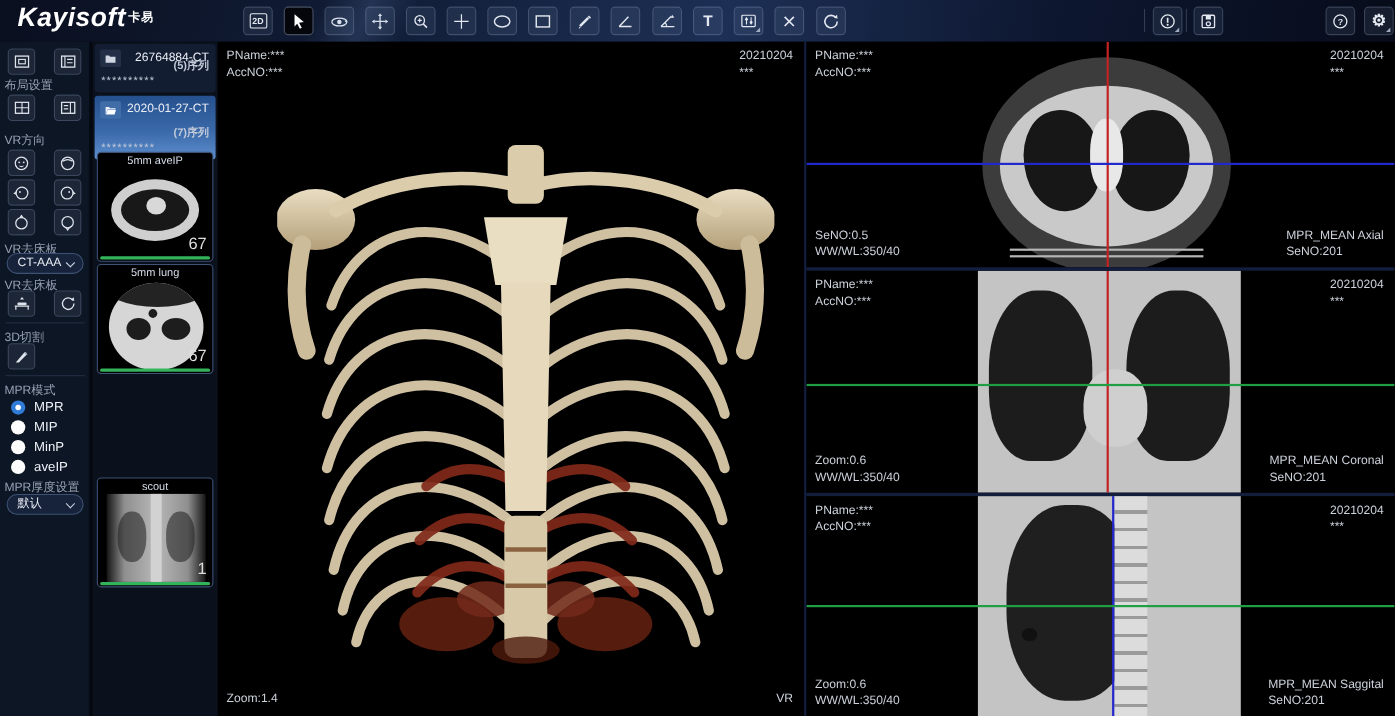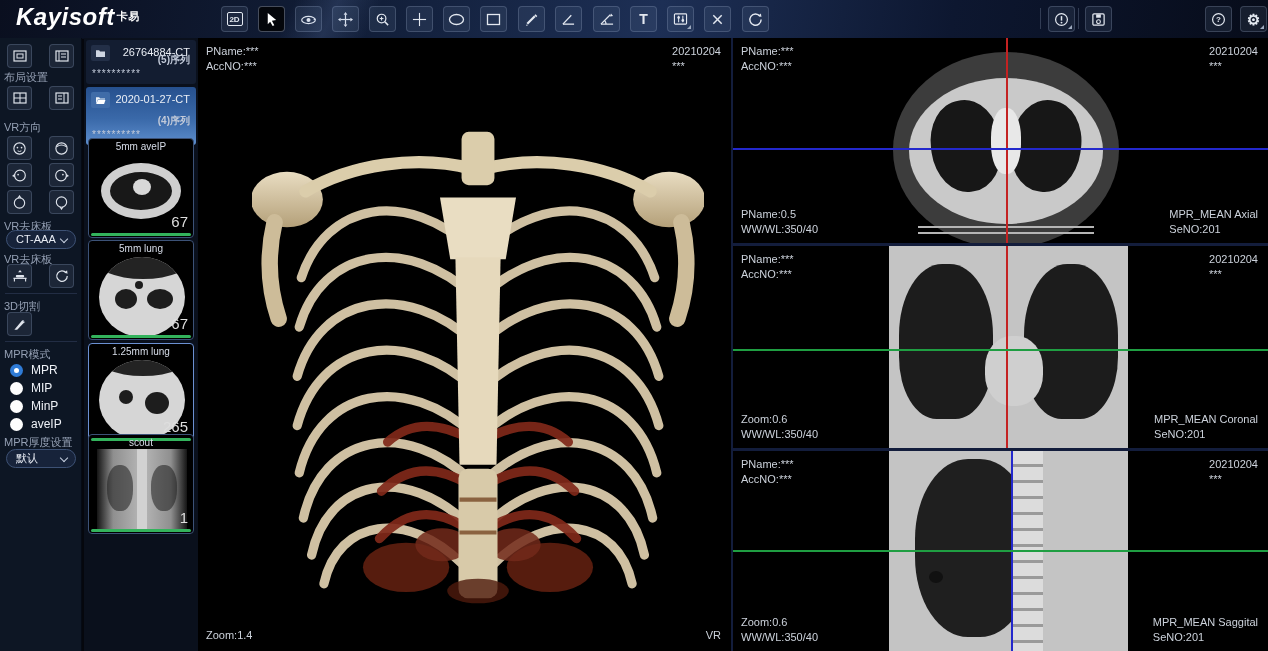--- a/index.html
+++ b/index.html
@@ -373,49 +373,39 @@
     </div>
     <div class="study sel" style="top:49px;height:58px">
       <span class="fold">
           <svg width="11" height="9" viewBox="0 0 12 10">
             <path d="M1,1.5 h3.5 l1,1.3 H11 V4 H3 L1,9Z" fill="#eef3fa"></path>
             <path d="M3,4.5 h8.5 L10,9 H1.3Z" fill="#ffffff"></path>
           </svg>
         </span>
       <span class="ttl">2020-01-27-CT</span>
       <span class="mask">**********</span>
-      <span class="cnt">(4)序列</span>
+      <span class="cnt">(7)序列</span>
     </div>
 
     <div class="thumb" style="top:100px">
       <span class="tl">5mm aveIP</span>
       <div class="t-ring"></div>
       <div class="t-ringc"></div>
       <span class="num">67</span>
       <div class="bar" style="background:#33b35c"></div>
     </div>
     <div class="thumb" style="top:202px">
       <span class="tl">5mm lung</span>
       <div class="t-circle">
         <div class="t-cap"></div>
         <div class="t-hole" style="left:16px;top:32px"></div>
         <div class="t-hole" style="left:48px;top:32px;width:26px"></div>
         <div class="t-hole" style="left:36px;top:24px;width:8px;height:8px"></div>
       </div>
       <span class="num">67</span>
-      <div class="bar" style="background:#33b35c"></div>
-    </div>
-    <div class="thumb active" style="top:305px">
-      <span class="tl">1.25mm lung</span>
-      <div class="t-circle">
-        <div class="t-cap" style="top:-26px"></div>
-        <div class="t-hole" style="left:20px;top:30px;width:14px;height:14px"></div>
-        <div class="t-hole" style="left:46px;top:32px;width:24px;height:22px"></div>
-      </div>
-      <span class="num">265</span>
       <div class="bar" style="background:#33b35c"></div>
     </div>
     <div class="thumb" style="top:396px">
       <span class="tl">scout</span>
       <div class="t-xray">
         <div class="t-xspine"></div>
         <div class="t-xlung" style="left:10px"></div>
         <div class="t-xlung" style="right:10px"></div>
       </div>
       <span class="num">1</span>
@@ -490,21 +480,21 @@
     <div class="cross-h" style="top:110px;background:#2328cc"></div>
     <div class="ovl" style="left:8px;top:6px">
       <div>PName:***</div>
       <div>AccNO:***</div>
     </div>
     <div class="ovl r" style="right:10px;top:6px">
       <div>20210204</div>
       <div>***</div>
     </div>
     <div class="ovl" style="left:8px;bottom:6px">
-      <div>PName:0.5</div>
+      <div>SeNO:0.5</div>
       <div>WW/WL:350/40</div>
     </div>
     <div class="ovl r" style="right:10px;bottom:6px">
       <div>MPR_MEAN Axial</div>
       <div>SeNO:201</div>
     </div>
   </div>
   <div class="sep-h" style="top:243px"></div>
 
   <div class="view" style="left:733px;top:246px;width:535px;height:202px">

